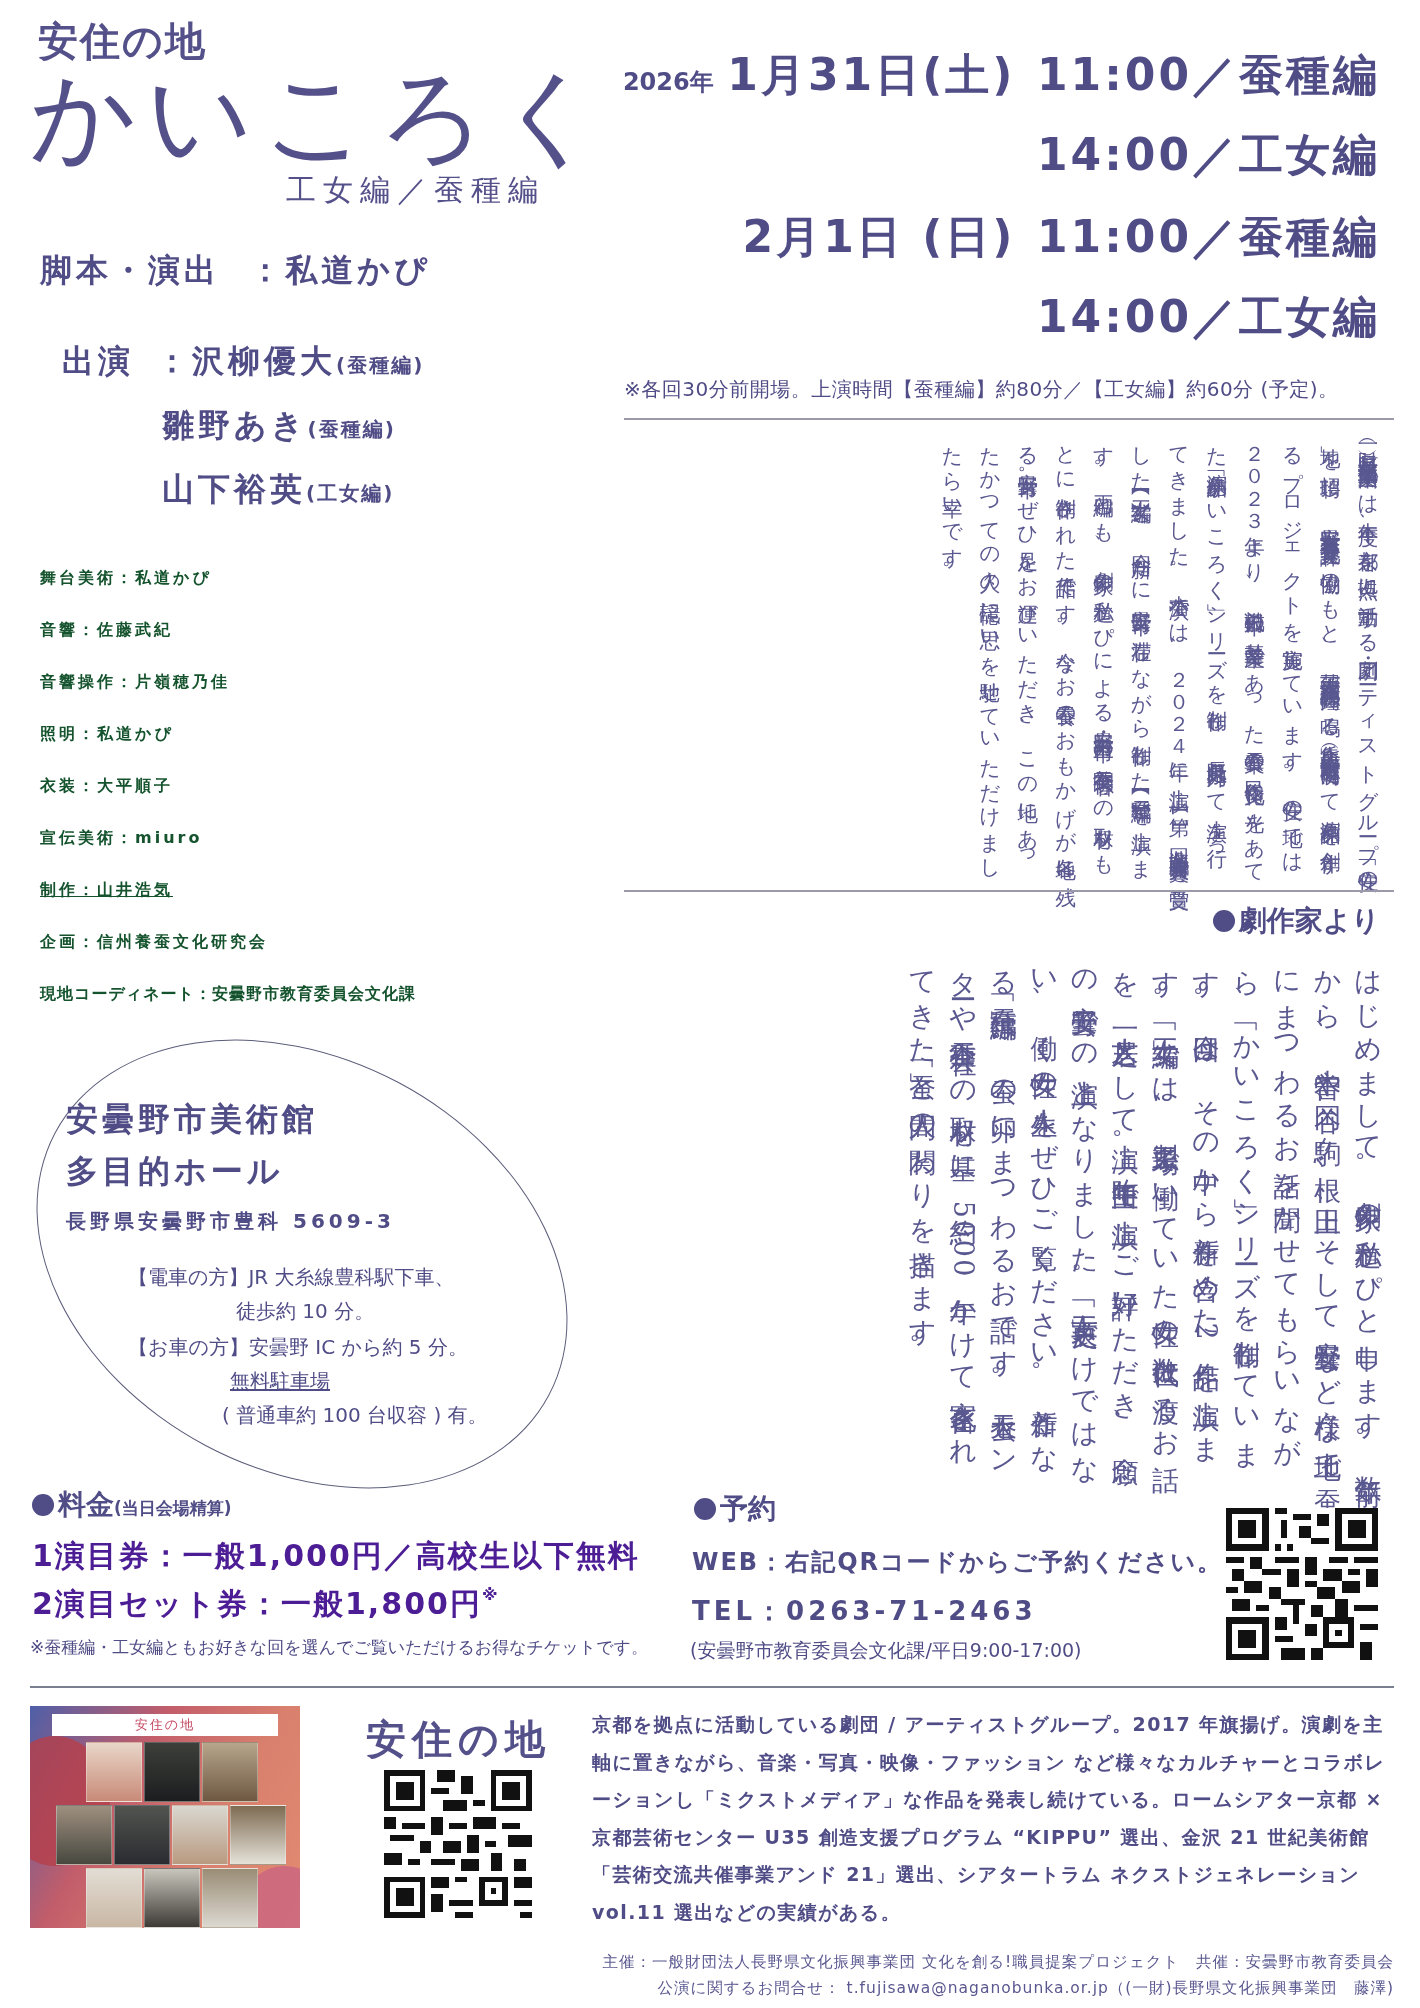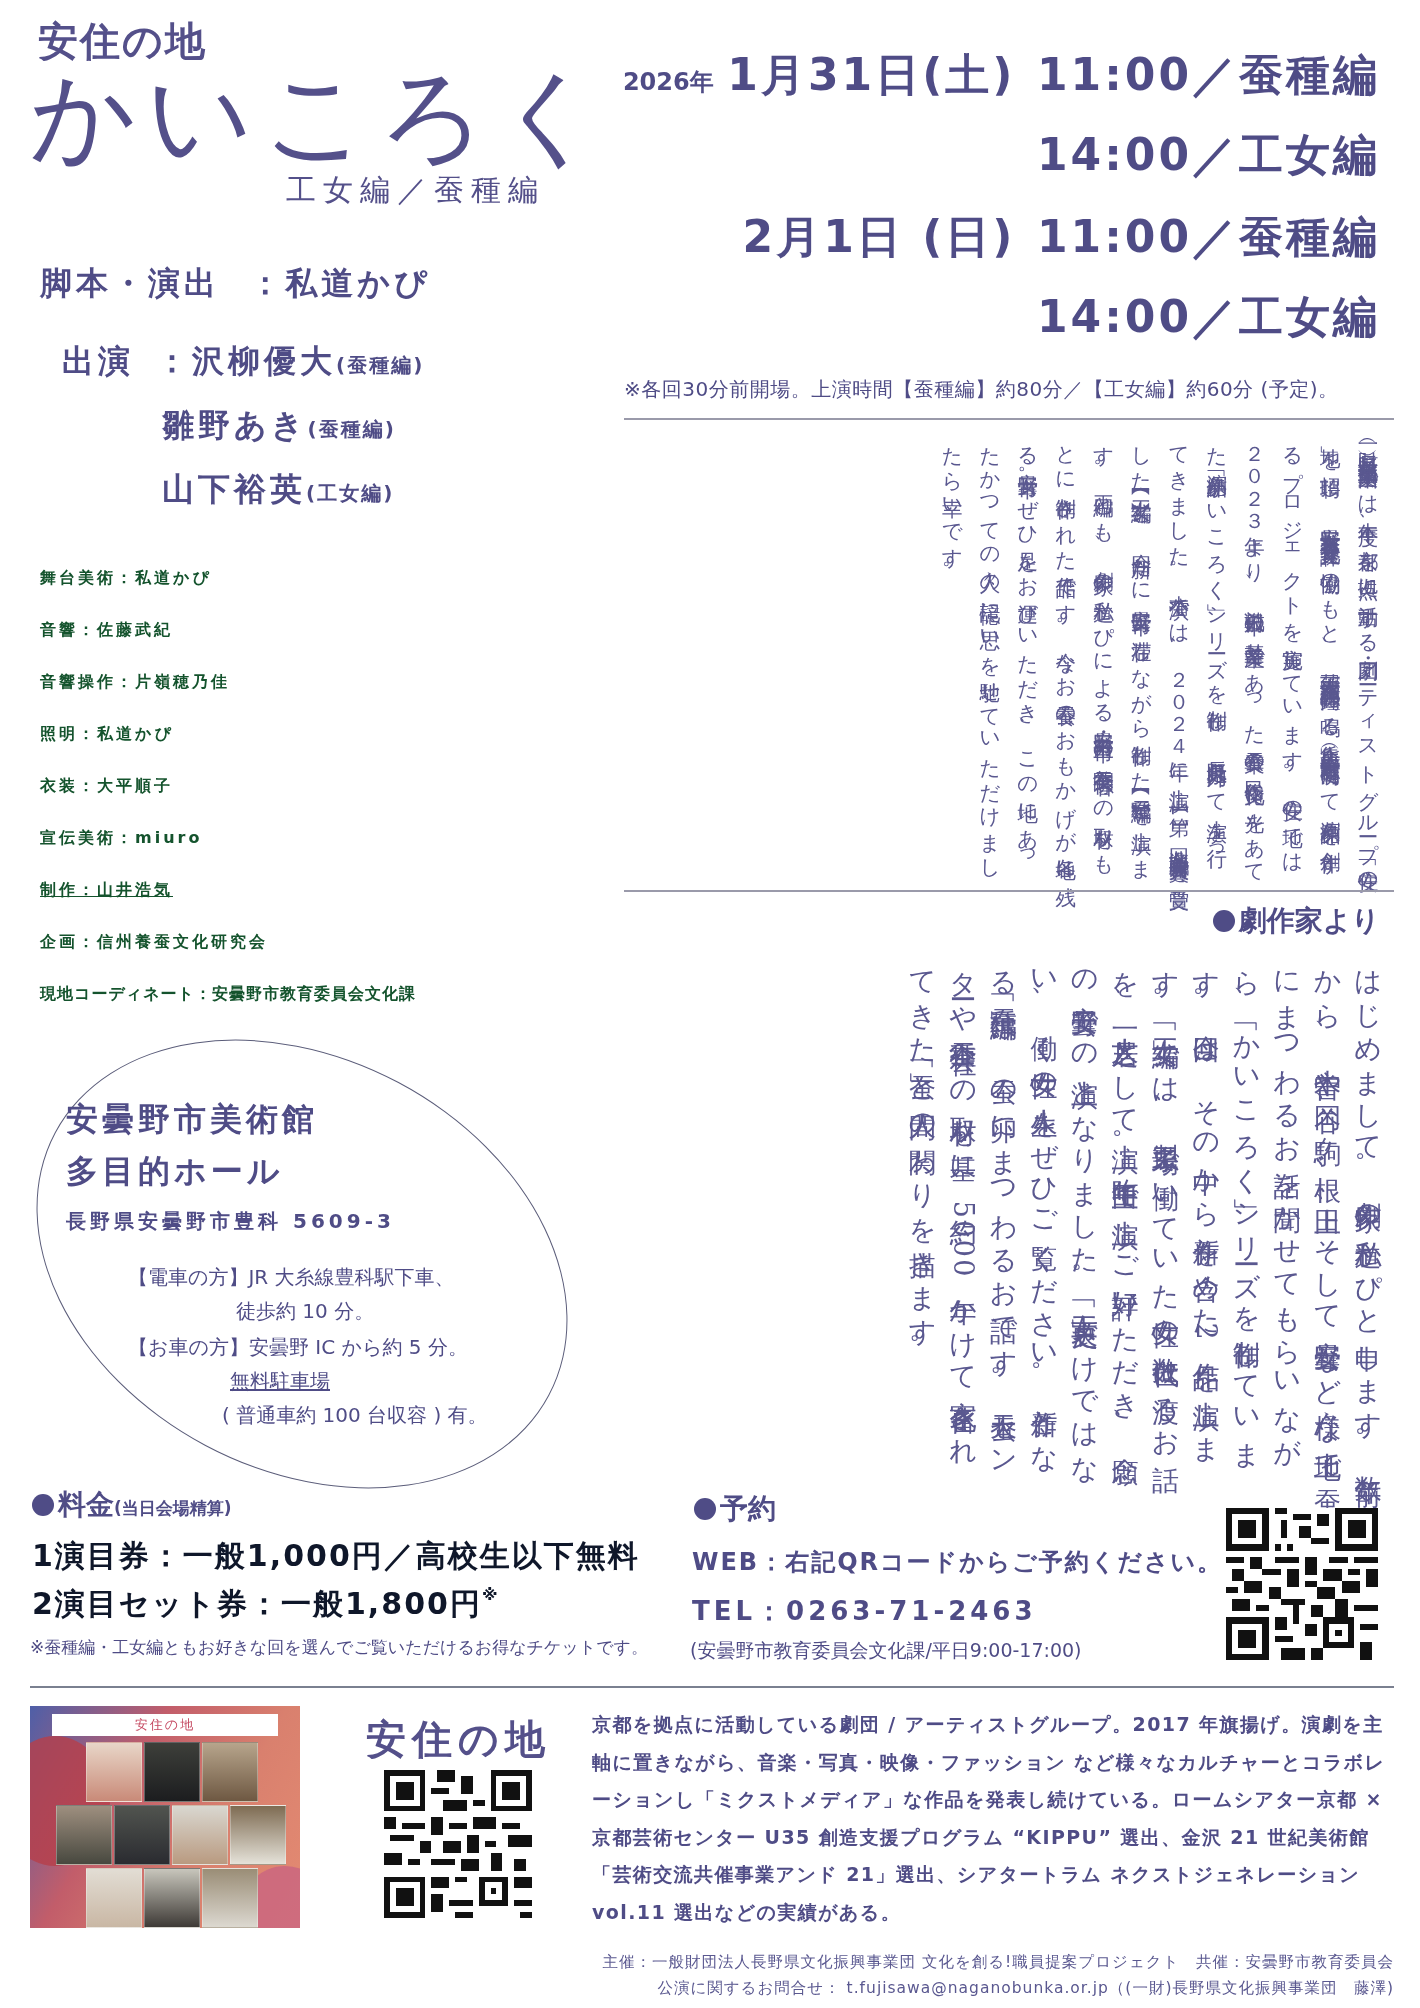--- a/index.html
+++ b/index.html
@@ -33,21 +33,21 @@
 
   
   .vbox { writing-mode: vertical-rl; font-family: "DejaVu Sans", sans-serif; color: #5a5890; }
   .vbox-intro { left: 626px; top: 432px; width: 760px; height: 452px; font-size: 20.5px; line-height: 37.8px; letter-spacing: 1.7px; }
   .vbox-note { left: 626px; top: 952px; width: 762px; height: 520px; font-size: 27px; line-height: 40.5px; letter-spacing: 2.3px; font-family: "DejaVu Serif", serif; }
 
   .sec-head { font-size: 28px; font-weight: bold; color: #4f4c86; white-space: nowrap; }
   .dot { display: inline-block; width: 22px; height: 22px; border-radius: 50%; background: #4f4c86; margin-right: 4px; vertical-align: -2px; }
 
   
-  .price { left: 32px; font-size: 30px; font-weight: bold; letter-spacing: 2px; color: #0f172a; white-space: nowrap; }
+  .price { left: 32px; font-size: 30px; font-weight: bold; letter-spacing: 2px; color: #4c1d95; white-space: nowrap; }
   .price sup { font-size: 16px; vertical-align: 14px; }
   .fine { font-size: 17px; color: #4f4c86; white-space: nowrap; }
 
   
   .resv { font-weight: bold; color: #4f4c86; white-space: nowrap; letter-spacing: 2px; }
 
   
   .qr { background: #fff; }
   .qr svg { display: block; width: 100%; height: 100%; }
 
@@ -80,21 +80,21 @@
 <div class="abs sched" style="top:208px;">
   <span class="big">2月1日 (日)</span>
   <span class="big" style="margin-left:16px;">11:00／蚕種編</span>
 </div>
 <div class="abs sched" style="top:288px;">
   <span class="big">14:00／工女編</span>
 </div>
 <div class="abs sched-note">※各回30分前開場。上演時間【蚕種編】約80分／【工女編】約60分 (予定)。</div>
 <div class="hr" style="left:624px; top:418px; width:770px;"></div>
 
-<div class="abs credit-main" style="top:262px;">
+<div class="abs credit-main" style="top:249px;">
   <span>脚本・演出</span>
   <span style="margin-left:14px;">：私道かぴ</span>
 </div>
 <div class="abs credit-main" style="top:340px;text-align:center;">
   <span style="display:inline-block; width:116px;">出演</span><span>：沢柳優大</span><span class="small">(蚕種編)</span>
 </div>
 <div class="abs credit-main" style="top:404px; left:162px;">
   <span>雛野あき</span><span class="small">(蚕種編)</span>
 </div>
 <div class="abs credit-main" style="top:468px; left:162px;">

